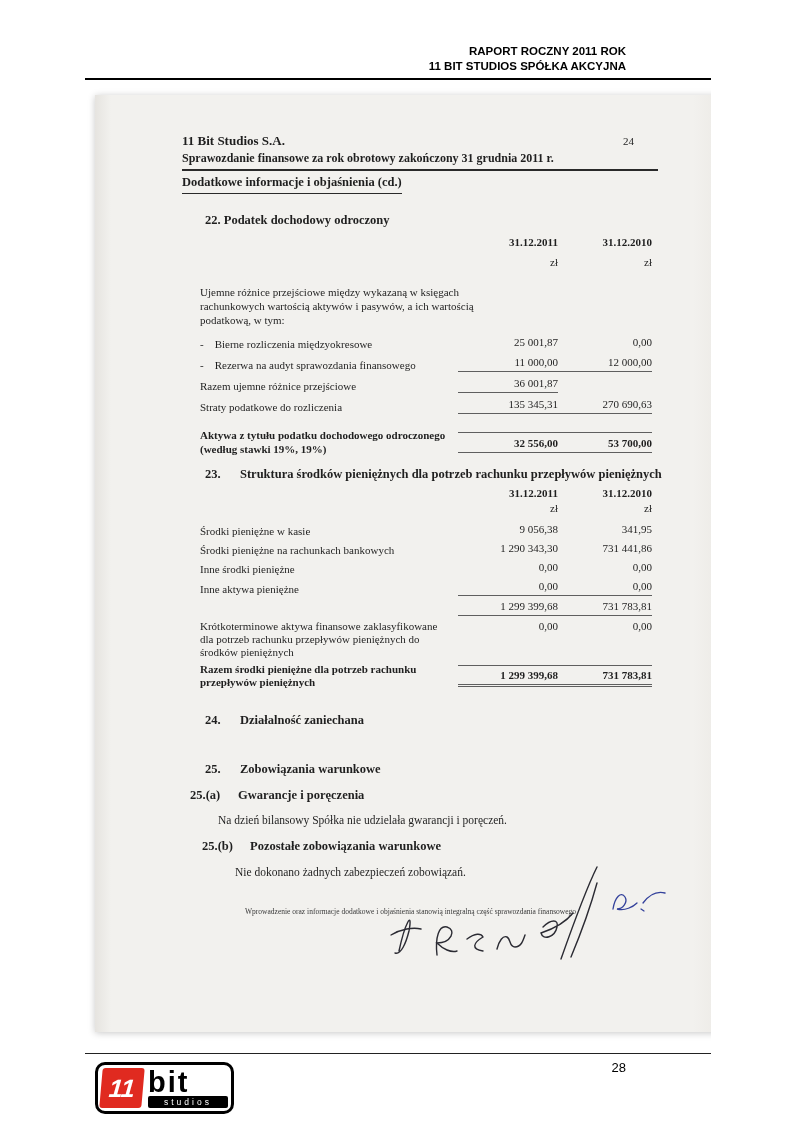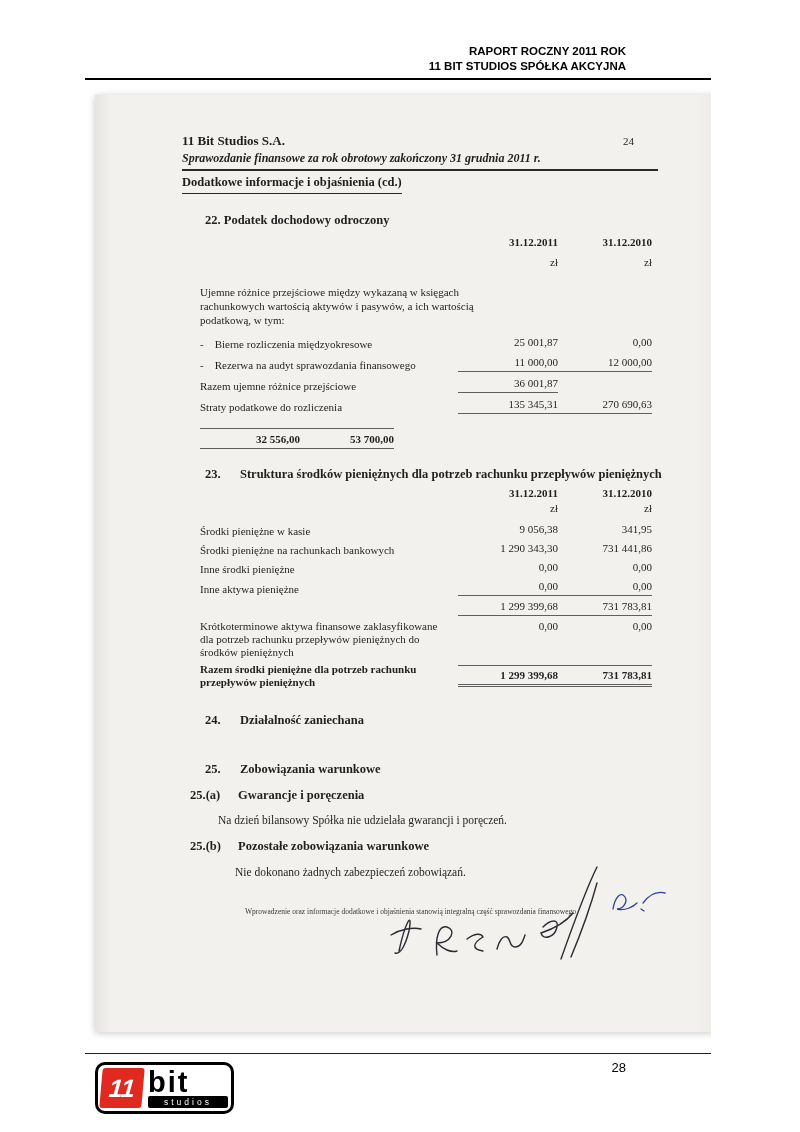--- a/index.html
+++ b/index.html
@@ -13,21 +13,21 @@
   .rule-top { position:absolute; top:78px; left:85px; width:630px; height:2px; background:#000; }
 
   
   .scan { position:absolute; left:95px; top:95px; width:623px; height:937px;
           background:linear-gradient(90deg,#e6e4e0 0px,#f2f1ee 16px,#f2f1ee 96%,#edebe7 100%);
           box-shadow:0 1px 7px rgba(0,0,0,0.22); }
 
   .s-company { position:absolute; left:87px; top:38px; font-size:13px; font-weight:bold; }
   .s-pageno  { position:absolute; left:528px; top:40px; font-size:11px; }
   .s-title   { position:absolute; left:87px; top:56px; width:476px; font-size:12px; font-weight:bold;
-               border-bottom:2px solid #2a2a2a; padding-bottom:3px;font-style:italic; }
+               border-bottom:2px solid #2a2a2a; padding-bottom:3px; }
   .s-notes   { position:absolute; left:87px; top:80px; display:inline-block; font-size:12.5px; font-weight:bold;
                border-bottom:1.5px solid #2a2a2a; padding-bottom:3px; }
 
   .s22-title { position:absolute; left:110px; top:118px; font-size:12.5px; font-weight:bold; }
 
   .ftable { position:absolute; left:105px; width:452px; font-size:11px; line-height:14px; }
   .t22 { top:140px; }
   .t23 { top:392px; line-height:13px; }
   .trow { display:flex; align-items:flex-end; margin-top:4px; }
   .trow.tight { margin-top:0; }
@@ -49,21 +49,21 @@
 
   .sec-h { position:absolute; display:flex; font-size:12.5px; font-weight:bold; white-space:nowrap; }
   .sec-h .num { width:35px; flex:none; }
   .sec-h .numw { width:48px; flex:none; }
   .sec-body { position:absolute; font-size:11.5px; white-space:nowrap; }
   #s24h { left:110px; top:618px; }
   #s24b { left:123px; top:644px; }
   #s25h { left:110px; top:667px; }
   #s25ah { left:95px; top:693px; }
   #s25ab { left:123px; top:719px; }
-  #s25bh { left:95px; top:744px;justify-content:space-between; }
+  #s25bh { left:107px; top:744px;justify-content:space-between; }
   #s25bb { left:124px; top:771px;margin-left:16px; }
 
   .footnote { position:absolute; left:150px; top:812px; font-size:7.5px; color:#3a3a3a; white-space:nowrap; }
   .signatures { position:absolute; left:290px; top:768px; }
 
   
   .rule-bottom { position:absolute; top:1053px; left:85px; width:630px; height:1px; background:#222; }
   .pageno { position:absolute; top:1060px; right:85px; font-family:"Liberation Sans", sans-serif; font-size:13px; color:#000; }
 
   .logo { position:absolute; left:95px; top:1062px; height:52px; display:flex; align-items:stretch;
@@ -124,20 +124,22 @@
         <div class="tl">Razem ujemne różnice przejściowe</div>
         <div class="tv c1 ub">36 001,87</div>
         <div class="tv c2"></div>
       </div>
       <div class="trow">
         <div class="tl">Straty podatkowe do rozliczenia</div>
         <div class="tv c1 ub">135 345,31</div>
         <div class="tv c2 ub">270 690,63</div>
       </div>
       <div class="trow center mt14 bold">
+        <div class="tl">Aktywa z tytułu podatku dochodowego odroczonego
+(według stawki 19%, 19%)</div>
         <div class="tv c1 ut ub">32 556,00</div>
         <div class="tv c2 ut ub">53 700,00</div>
       </div>
     </div>
 
     <div class="sec-h" style="left:110px; top:372px;">
       <span class="num">23.</span>
       <span>Struktura środków pieniężnych dla potrzeb rachunku przepływów pieniężnych</span>
     </div>
 

